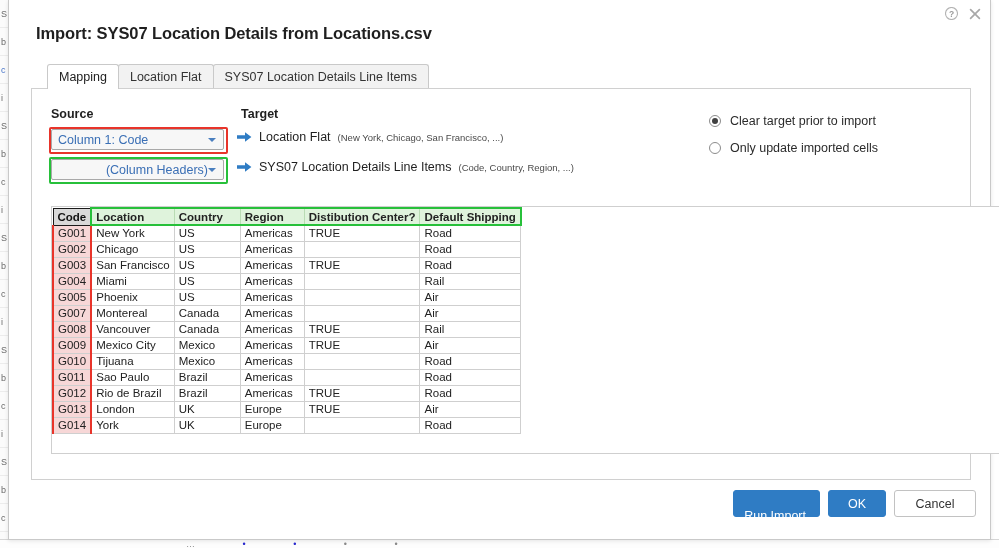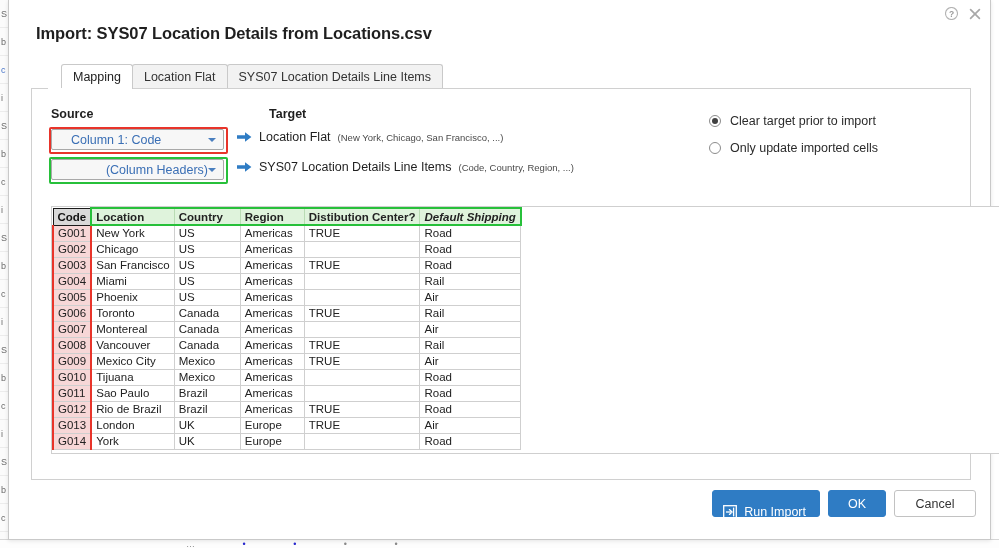--- a/index.html
+++ b/index.html
@@ -64,21 +64,21 @@
   .wc-btn svg { display: block; }
 
   #dialog-title {
     position: absolute; left: 27px; top: 24px;
     font-size: 16.5px; font-weight: bold; color: #1f1f1f;
     letter-spacing: -0.1px;
   }
 
   
   #tabstrip {
-    position: absolute; left: 52px; top: 64px;
+    position: absolute; left: 38px; top: 64px;
     display: flex; align-items: flex-end;
     height: 25px;
   }
   .tab {
     height: 25px; line-height: 24px;
     padding: 0 11px;
     font-size: 12.5px; color: #333;
     background: #f2f2f2;
     border: 1px solid #c9c9c9;
     border-bottom: none;
@@ -125,35 +125,35 @@
     border-radius: 50%; background: #404040;
   }
   .radio-label { font-size: 12.5px; color: #2b2b2b; }
 
   
   #map-area { position: absolute; left: 19px; top: 18px; }
   .col-head {
     font-size: 12.5px; font-weight: bold; color: #1f1f1f;
   }
   #head-source { position: absolute; left: 0; top: 0; }
-  #head-target { position: absolute; left: 190px; top: 0; margin-left: 28px; }
+  #head-target { position: absolute; left: 190px; top: 0; }
 
   .select-box {
     position: absolute; left: 0;
     width: 173px; height: 21px;
     background: #f7f7f7;
     border: 1px solid #a9a9a9;
     border-radius: 2px;
     display: flex; align-items: center;
     padding: 0 3px 0 6px;
     cursor: pointer;
   }
   .select-box .sel-text {
     flex: 1; font-size: 12.5px; color: #3a6fb5;
-    white-space: nowrap; overflow: hidden; margin-left: 13px;
+    white-space: nowrap; overflow: hidden;
   }
   .select-box .caret {
     width: 0; height: 0; flex: none;
     border-left: 4px solid transparent;
     border-right: 4px solid transparent;
     border-top: 4px solid #4a7fbf;
     margin-right: 4px;
   }
   .sel-ring {
     position: absolute; left: -3px; top: -3px;
@@ -223,21 +223,21 @@
   }
   
   table.preview thead th.val-head {
     background: #dff3dc;
     border-top: 2px solid #27c03a;
     border-bottom: 2px solid #27c03a;
     border-left: 1px solid #b9dcb4;
     border-right: 1px solid #b9dcb4;
   }
   table.preview thead th.val-head.first { border-left: 2px solid #27c03a; }
-  table.preview thead th.val-head.last  { border-right: 2px solid #27c03a; font-style: italic; }
+  table.preview thead th.val-head.last  { border-right: 2px solid #27c03a; }
 
   .c-code  { width: 38px; }
   .c-loc   { width: 74px; }
   .c-cty   { width: 66px; }
   .c-reg   { width: 64px; }
   .c-dc    { width: 108px; }
   .c-ship  { width: 84px; }
 
   
   #grid-vscroll {
@@ -264,21 +264,21 @@
     font-size: 12.5px;
     display: flex; align-items: center; justify-content: center;
     cursor: pointer;
     white-space: nowrap;
     border: 1px solid transparent;
   }
   .btn-primary {
     background: #2f7cc4; color: #ffffff;
     border-color: #2f7cc4;
   }
-  .btn-run { padding: 17px 13px 0 10px; gap: 7px; }
+  .btn-run { padding: 17px 13px 0 10px; gap: 7px; flex-direction: column; }
   .btn-ok { width: 58px; }
   .btn-secondary {
     background: #ffffff; color: #333;
     border: 1px solid #c2c2c2;
     width: 82px;
   }
 </style>
 </head>
 <body>
 
@@ -438,28 +438,20 @@
               </tr>
               <tr>
                 <td class="key-cell">G005</td>
                 <td class="">Phoenix</td>
                 <td class="">US</td>
                 <td class="">Americas</td>
                 <td class=""></td>
                 <td class="">Air</td>
               </tr>
               <tr>
-                <td class="key-cell">G006</td>
-                <td class="">Toronto</td>
-                <td class="">Canada</td>
-                <td class="">Americas</td>
-                <td class="">TRUE</td>
-                <td class="">Rail</td>
-              </tr>
-              <tr>
                 <td class="key-cell">G007</td>
                 <td class="">Montereal</td>
                 <td class="">Canada</td>
                 <td class="">Americas</td>
                 <td class=""></td>
                 <td class="">Air</td>
               </tr>
               <tr>
                 <td class="key-cell">G008</td>
                 <td class="">Vancouver</td>

